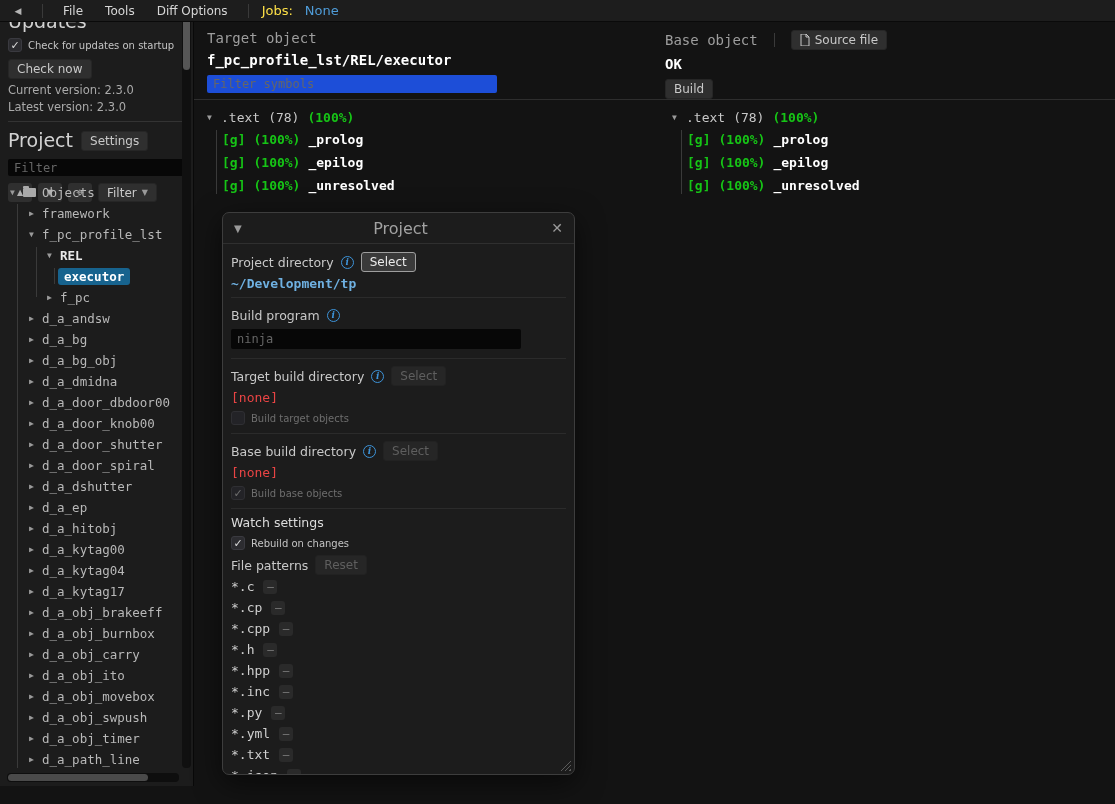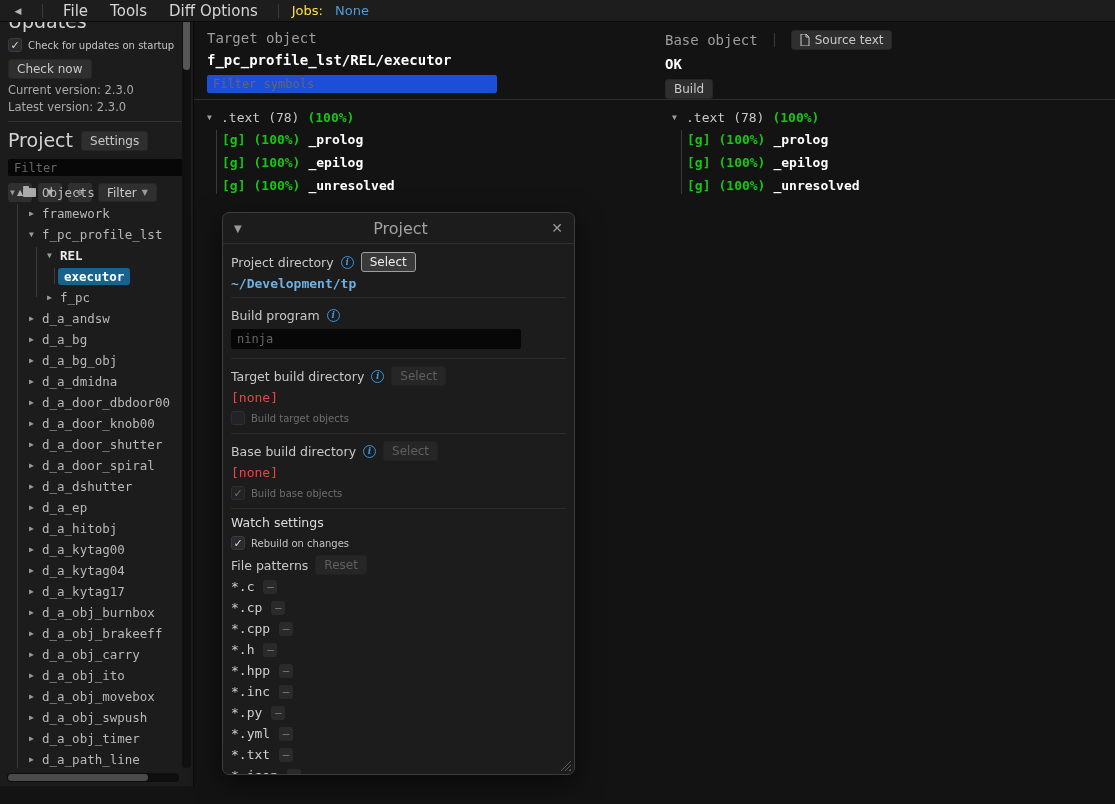--- a/index.html
+++ b/index.html
@@ -6,21 +6,21 @@
   html,body { width:1115px; height:804px; overflow:hidden; background:#131313;
     font-family:"DejaVu Sans","Liberation Sans",sans-serif; }
   .mono { font-family:"DejaVu Sans Mono","Liberation Mono",monospace; }
 
   
   .topbar { position:absolute; left:0; top:0; width:1115px; height:22px; background:#1d1d1d;
     border-bottom:1px solid #0a0a0a; display:flex; align-items:center; gap:4px; z-index:5; }
   .back-btn { width:26px; height:18px; margin-left:5px; display:flex; align-items:center;
     justify-content:center; color:#b4b4b4; font-size:9px; cursor:default; }
   .vsep { width:1px; height:14px; background:#3a3a3a; margin:0 7px; }
-  .menu-item { color:#d6d6d6; font-size:15px; padding:0 9px; }
+  .menu-item { color:#d6d6d6; font-size:12px; padding:0 9px; }
   .jobs-label { color:#fde047; font-size:13px; margin-left:2px; }
   .jobs-value { color:#4f9cd8; font-size:13px; margin-left:8px; }
 
   
   .sidebar { position:absolute; left:0; top:4px; width:194px; height:782px; background:#1c1c1c;
     border-right:1px solid #090909; z-index:1; }
   .side-pad { padding:4px 8px 0 8px; }
   .h1 { font-size:19px; color:#d2d2d2; margin:2px 0 4px 0; font-weight:400; }
   .chk-row { display:flex; align-items:center; gap:6px; height:18px; margin:2px 0; }
   .checkbox { width:14px; height:14px; border-radius:3px; background:#2c2c30; border:1px solid #3a3a40;
@@ -276,26 +276,26 @@
         <span class="tlabel">d_a_kytag04</span>
       </div>
       <div class="trow" data-depth="1" data-arrow="closed">
         <span class="arr"></span>
 
         <span class="tlabel">d_a_kytag17</span>
       </div>
       <div class="trow" data-depth="1" data-arrow="closed">
         <span class="arr"></span>
 
+        <span class="tlabel">d_a_obj_brakeeff</span>
+      </div>
+      <div class="trow" data-depth="1" data-arrow="closed">
+        <span class="arr"></span>
+
         <span class="tlabel">d_a_obj_burnbox</span>
-      </div>
-      <div class="trow" data-depth="1" data-arrow="closed">
-        <span class="arr"></span>
-
-        <span class="tlabel">d_a_obj_brakeeff</span>
       </div>
       <div class="trow" data-depth="1" data-arrow="closed">
         <span class="arr"></span>
 
         <span class="tlabel">d_a_obj_carry</span>
       </div>
       <div class="trow" data-depth="1" data-arrow="closed">
         <span class="arr"></span>
 
         <span class="tlabel">d_a_obj_ito</span>
@@ -343,21 +343,21 @@
 
   <div class="base-head">
     <div class="base-row1">
       <span class="pane-label mono">Base object</span>
       <span class="vsep"></span>
       <span class="btn">
         <svg class="doc-icon" viewBox="0 0 10 12">
           <path d="M1 0 h5 l3 3 v9 h-8 z" fill="none" stroke="#c9c9c9" stroke-width="1"></path>
           <path d="M6 0 v3 h3" fill="none" stroke="#c9c9c9" stroke-width="1"></path>
         </svg>
-        <span>Source text</span>
+        <span>Source file</span>
       </span>
     </div>
     <div class="pane-path mono">OK</div>
     <div style="margin-top:6px;">
       <span class="btn">Build</span>
     </div>
   </div>
 
   <div class="main-sep"></div>
 

